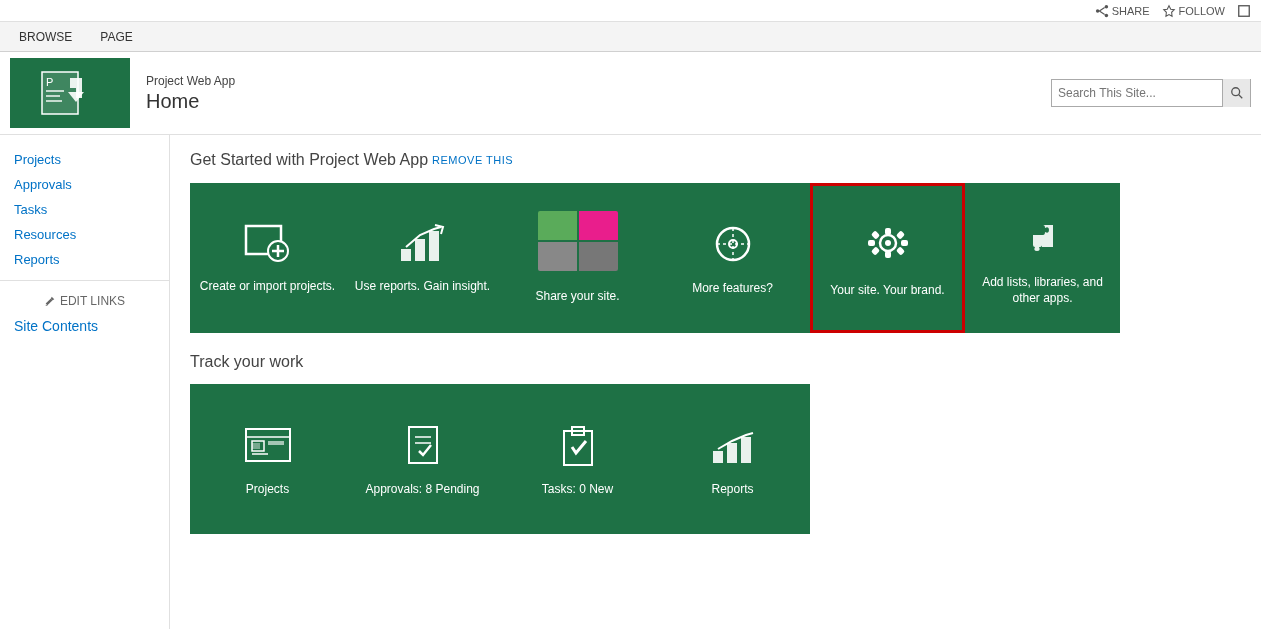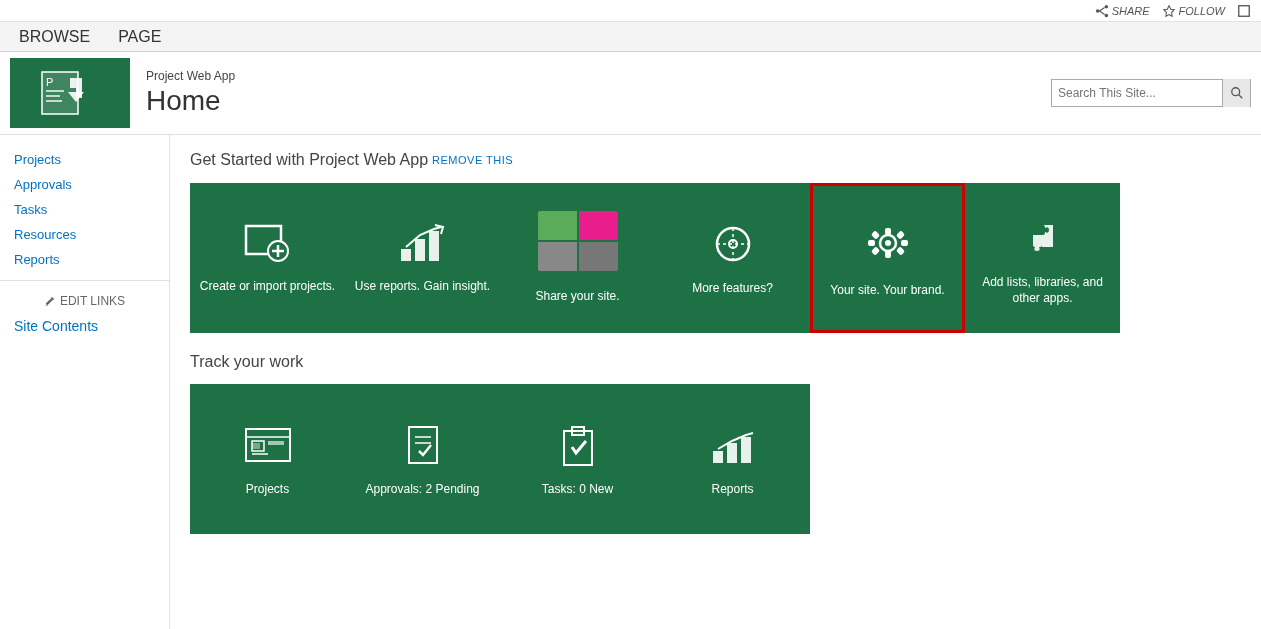--- a/index.html
+++ b/index.html
@@ -11,36 +11,36 @@
       background: #fff;
       display: flex;
       align-items: center;
       justify-content: flex-end;
       padding: 0 10px;
       border-bottom: 1px solid #e0e0e0;
       gap: 12px;
     }
     .top-bar-action {
       display: flex; align-items: center; gap: 3px;
-      font-size: 11px; color: #555; cursor: pointer; font-style: italic;
+      font-size: 11px; color: #555; cursor: pointer;
     }
 
     
     .nav-tabs {
       height: 30px;
       background: #f4f4f4;
       border-bottom: 1px solid #d0d0d0;
       display: flex;
       align-items: center;
       padding: 0 6px;
       gap: 2px;
     }
     .nav-tab {
       padding: 4px 12px;
-      font-size: 16px;
+      font-size: 12px;
       color: #333;
       cursor: pointer;
       border: 1px solid transparent;
       border-bottom: none;
       background: transparent;
     }
 
     
     .site-header {
       display: flex;
@@ -52,21 +52,21 @@
     .site-logo {
       width: 120px; height: 70px;
       background: #1e7145;
       display: flex; align-items: center; justify-content: center;
       margin-right: 16px;
       flex-shrink: 0;
     }
     .site-logo svg { width: 60px; height: 50px; }
     .site-title-block { flex: 1; }
     .site-subtitle { font-size: 12px; color: #444; margin-bottom: 2px; }
-    .site-title { font-size: 28px; font-weight: 300; color: #333; }
+    .site-title { font-size: 20px; font-weight: 300; color: #333; }
     .search-box {
       display: flex; align-items: center;
       border: 1px solid #aaa;
       height: 28px;
       width: 200px;
     }
     .search-input {
       border: none; outline: none;
       padding: 0 6px;
       font-size: 12px;
@@ -363,21 +363,21 @@
 
       <div class="tile">
         <div class="tile-icon">
           <svg width="60" height="48" viewBox="0 0 60 48">
             <rect x="16" y="6" width="28" height="36" fill="none" stroke="white" stroke-width="2"></rect>
             <line x1="22" y1="16" x2="38" y2="16" stroke="white" stroke-width="1.5"></line>
             <line x1="22" y1="22" x2="38" y2="22" stroke="white" stroke-width="1.5"></line>
             <path d="M26 30 L30 34 L38 24" fill="none" stroke="white" stroke-width="2.5"></path>
           </svg>
         </div>
-        <div class="tile-label">Approvals: 2 Pending</div>
+        <div class="tile-label">Approvals: 8 Pending</div>
       </div>
 
       <div class="tile">
         <div class="tile-icon">
           <svg width="60" height="48" viewBox="0 0 60 48">
 
             <rect x="16" y="10" width="28" height="34" fill="none" stroke="white" stroke-width="2"></rect>
             <rect x="24" y="6" width="12" height="8" fill="none" stroke="white" stroke-width="2"></rect>
 
             <path d="M24 26 L28 32 L38 20" fill="none" stroke="white" stroke-width="3"></path>

